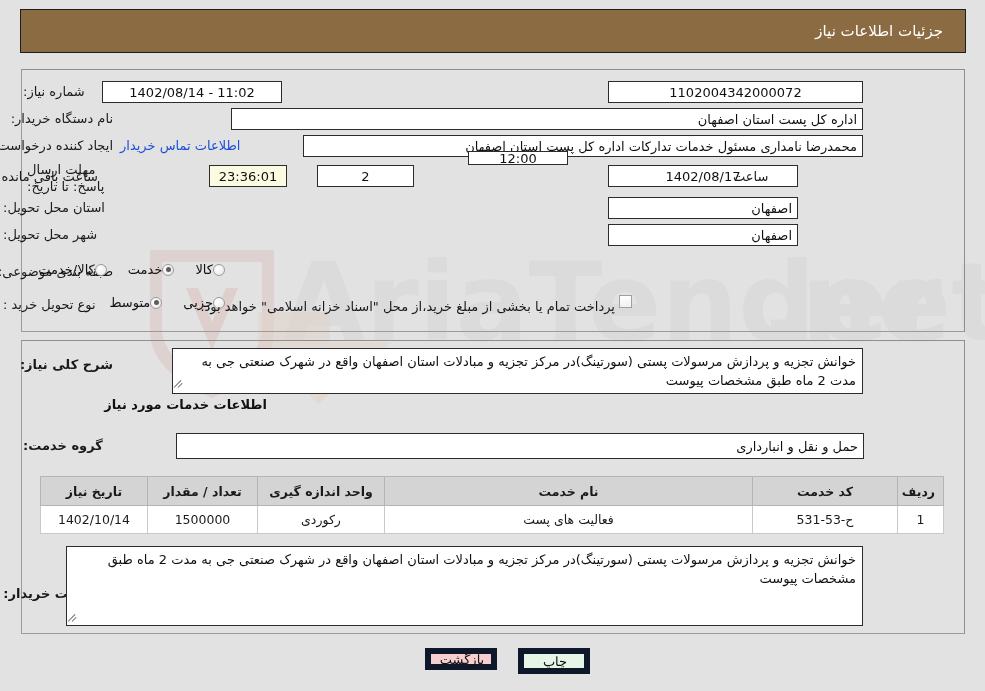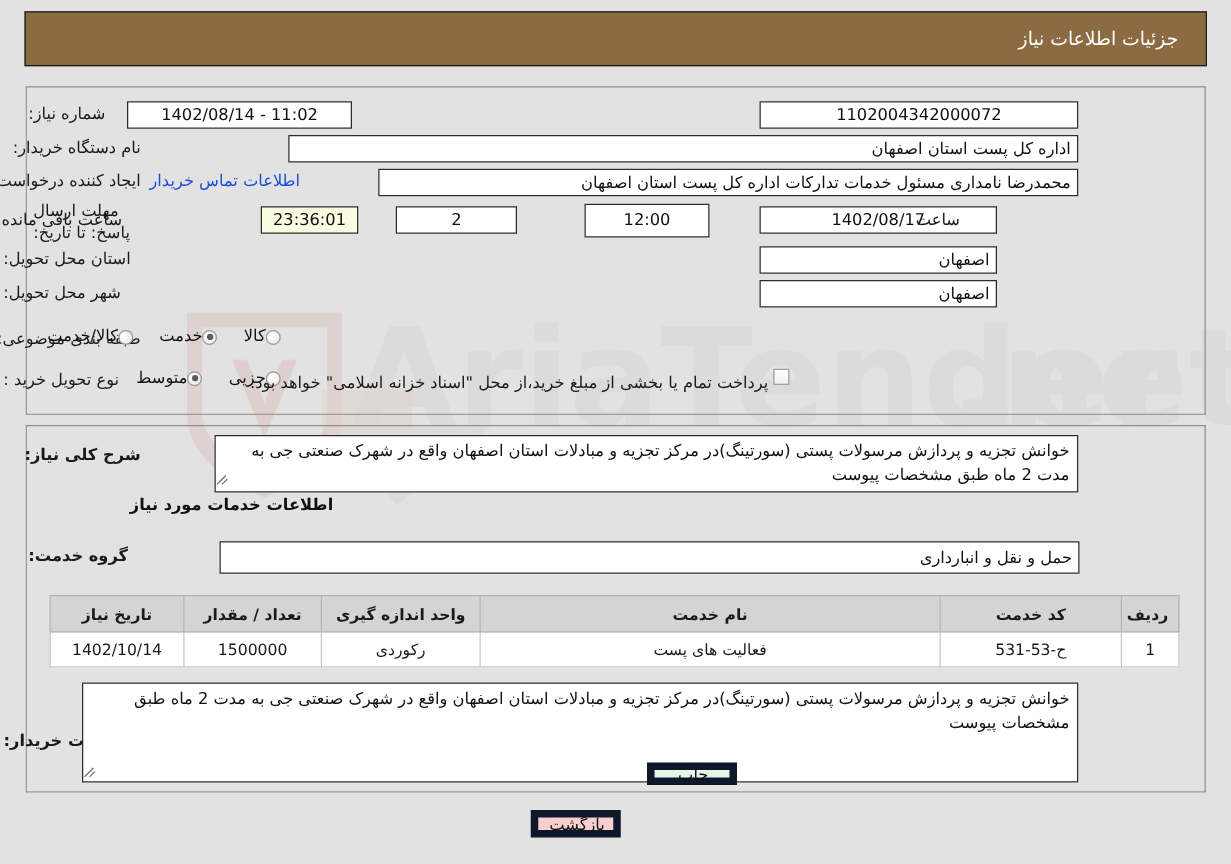--- a/index.html
+++ b/index.html
@@ -223,21 +223,21 @@
     font-family: Liberation Sans, sans-serif;
     font-size: 13px;
     color: #111;
     cursor: pointer;
     display: flex;
     align-items: center;
     justify-content: center;
     z-index: 3;
     padding-left: 8px;
   }
-  #btn-print  { background: #e6f6e6; left: 518px; top: 610px; width: 72px; height: 18px; text-align: right; }
+  #btn-print  { background: #e6f6e6; left: 518px; top: 648px; width: 72px; height: 26px; text-align: right; }
   #btn-back   { background: #f8cfcf; left: 425px; top: 648px; width: 72px; height: 22px; }
 </style>
 </head>
 <body>
 
 <svg class="watermark" viewBox="0 0 985 691" xmlns="http://www.w3.org/2000/svg">
   <g opacity="0.16">
 
     <path d="M150 250 L150 330 Q150 372 212 398 Q274 372 274 330 L274 250 Z" fill="#c0392b" opacity="0.55"></path>
     <path d="M162 262 L162 328 Q162 360 212 382 Q262 360 262 328 L262 262 Z" fill="#e2e2e2"></path>
@@ -266,21 +266,21 @@
 <div class="lbl" style="right:872px; top:111px; width:100px;">نام دستگاه خریدار:</div>
 <div class="inp right" style="left:231px; top:108px; width:632px; height:22px;">اداره کل پست استان اصفهان</div>
 
 <div class="lbl" style="right:872px; top:138px; width:110px;">ایجاد کننده درخواست:</div>
 <div class="inp right" style="left:303px; top:135px; width:560px; height:22px;">محمدرضا نامداری مسئول خدمات تدارکات اداره کل پست استان اصفهان</div>
 <a class="link" style="left:120px; top:138px;">اطلاعات تماس خریدار</a>
 
 <div class="lbl wrap" style="right:872px; top:161px; width:86px; line-height:17px;margin-left:44px;">مهلت ارسال پاسخ: تا تاریخ:</div>
 <div class="inp center" style="left:608px; top:165px; width:190px; height:22px;">1402/08/17</div>
 <div class="lbl" style="right:212px; top:169px; width:40px;">ساعت</div>
-<div class="inp center" style="left:468px; top:163px; width:100px; height:27px;">12:00</div>
+<div class="inp center" style="left:468px; top:151px; width:100px; height:14px;">12:00</div>
 <div class="inp center" style="left:317px; top:165px; width:97px; height:22px;">2</div>
 <div class="lbl" style="right:695px; top:169px; width:38px;">روز و</div>
 <div class="inp center khaki" style="left:209px; top:165px; width:78px; height:22px;">23:36:01</div>
 <div class="lbl" style="right:887px; top:169px; width:95px;text-align:center;">ساعت باقی مانده</div>
 
 <div class="lbl" style="right:872px; top:200px; width:110px;">استان محل تحویل:</div>
 <div class="inp right" style="left:608px; top:197px; width:190px; height:22px;">اصفهان</div>
 
 <div class="lbl" style="right:872px; top:227px; width:110px;">شهر محل تحویل:</div>
 <div class="inp right" style="left:608px; top:224px; width:190px; height:22px;">اصفهان</div>

